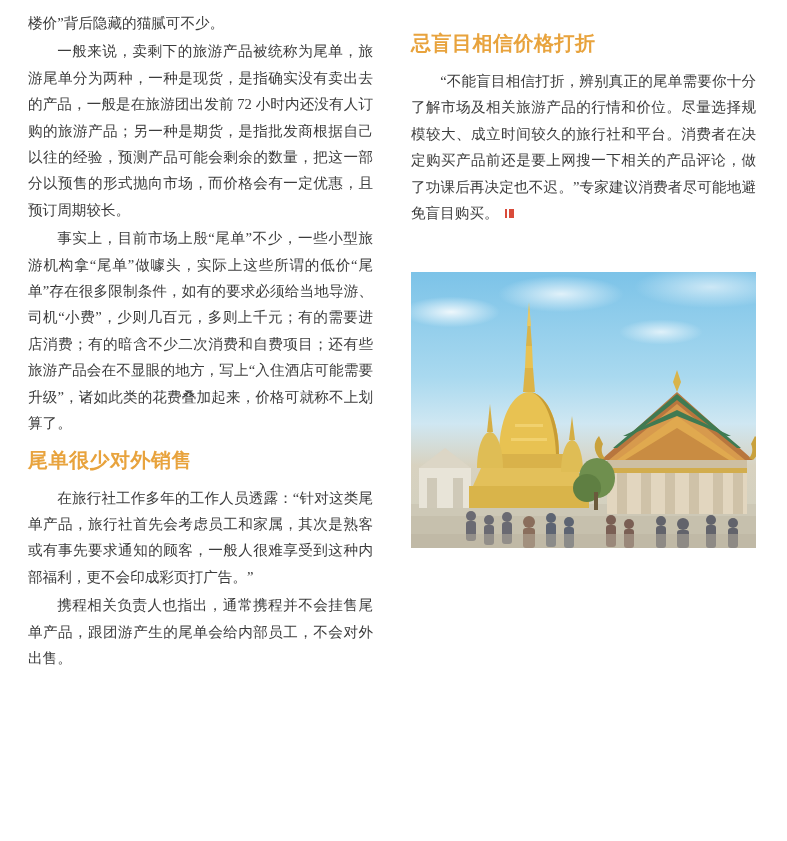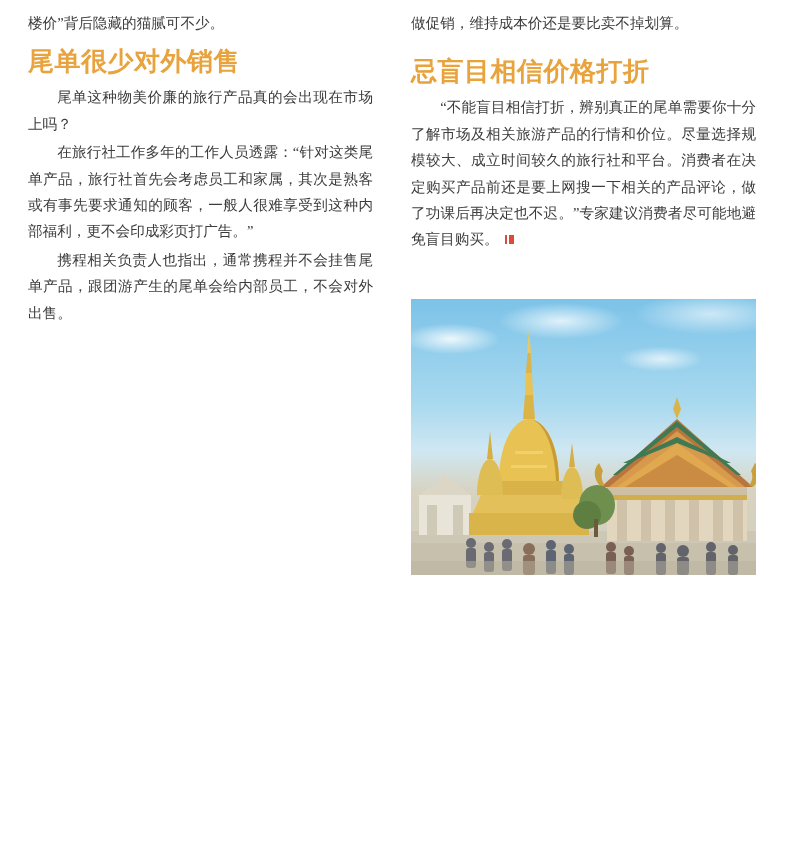--- a/index.html
+++ b/index.html
@@ -36,27 +36,27 @@
     line-height: 26.4px;
     text-align: justify;
     text-justify: inter-ideograph;
     color: #3c3c3c;
     text-indent: 2em;
   }
   p.para.noindent {
     text-indent: 0;
   }
   h2.heading {
-    font-size: 26px;
+    font-size: 20px;
     line-height: 30px;
     font-weight: bold;
     color: #e8a33d;
     margin: 20px 0 8px 0;
     letter-spacing: 0.5px;
-    font-family: Liberation Sans, sans-serif;
+    font-family: Liberation Mono, monospace;
   }
   h2.heading.first {
     margin-top: 10px;
   }
   .endmark {
     display: inline-block;
     width: 9px;
     height: 9px;
     background: #d94b3a;
     margin-left: 6px;
@@ -99,31 +99,31 @@
   }
 </style>
 </head>
 <body>
 
 <div class="page">
   <div class="columns">
 
     <div class="col">
       <p class="para noindent">楼价”背后隐藏的猫腻可不少。</p>
+      <p class="para">一般来说，卖剩下的旅游产品被统称为尾单，旅游尾单分为两种，一种是现货，是指确实没有卖出去的产品，一般是在旅游团出发前 72 小时内还没有人订购的旅游产品；另一种是期货，是指批发商根据自己以往的经验，预测产品可能会剩余的数量，把这一部分以预售的形式抛向市场，而价格会有一定优惠，且预订周期较长。</p>
+      <p class="para">事实上，目前市场上殷“尾单”不少，一些小型旅游机构拿“尾单”做噱头，实际上这些所谓的低价“尾单”存在很多限制条件，如有的要求必须给当地导游、司机“小费”，少则几百元，多则上千元；有的需要进店消费；有的暗含不少二次消费和自费项目；还有些旅游产品会在不显眼的地方，写上“入住酒店可能需要升级”，诸如此类的花费叠加起来，价格可就称不上划算了。</p>
 
       <h2 class="heading first">尾单很少对外销售</h2>
 
-      <p class="para">尾单这种物美价廉的旅行产品真的会出现在市场上吗？</p>
       <p class="para">在旅行社工作多年的工作人员透露：“针对这类尾单产品，旅行社首先会考虑员工和家属，其次是熟客或有事先要求通知的顾客，一般人很难享受到这种内部福利，更不会印成彩页打广告。”</p>
       <p class="para">携程相关负责人也指出，通常携程并不会挂售尾单产品，跟团游产生的尾单会给内部员工，不会对外出售。</p>
 
     </div>
 
     <div class="col">
-      <p class="para noindent">做促销，维持成本价还是要比卖不掉划算。</p>
 
       <h2 class="heading">忌盲目相信价格打折</h2>
 
       <p class="para"><span>“不能盲目相信打折，辨别真正的尾单需要你十分了解市场及相关旅游产品的行情和价位。尽量选择规模较大、成立时间较久的旅行社和平台。消费者在决定购买产品前还是要上网搜一下相关的产品评论，做了功课后再决定也不迟。”专家建议消费者尽可能地避免盲目购买。</span><span class="endmark"></span></p>
 
       <div class="photo">
         <div class="sky-clouds"></div>
         <svg viewBox="0 0 345 276" preserveAspectRatio="none">
 
           <rect x="0" y="232" width="345" height="44" fill="#cdc8b6"></rect>

